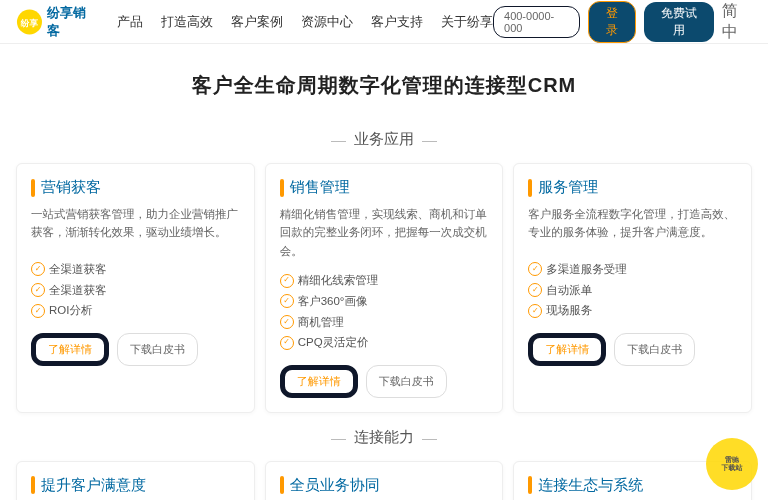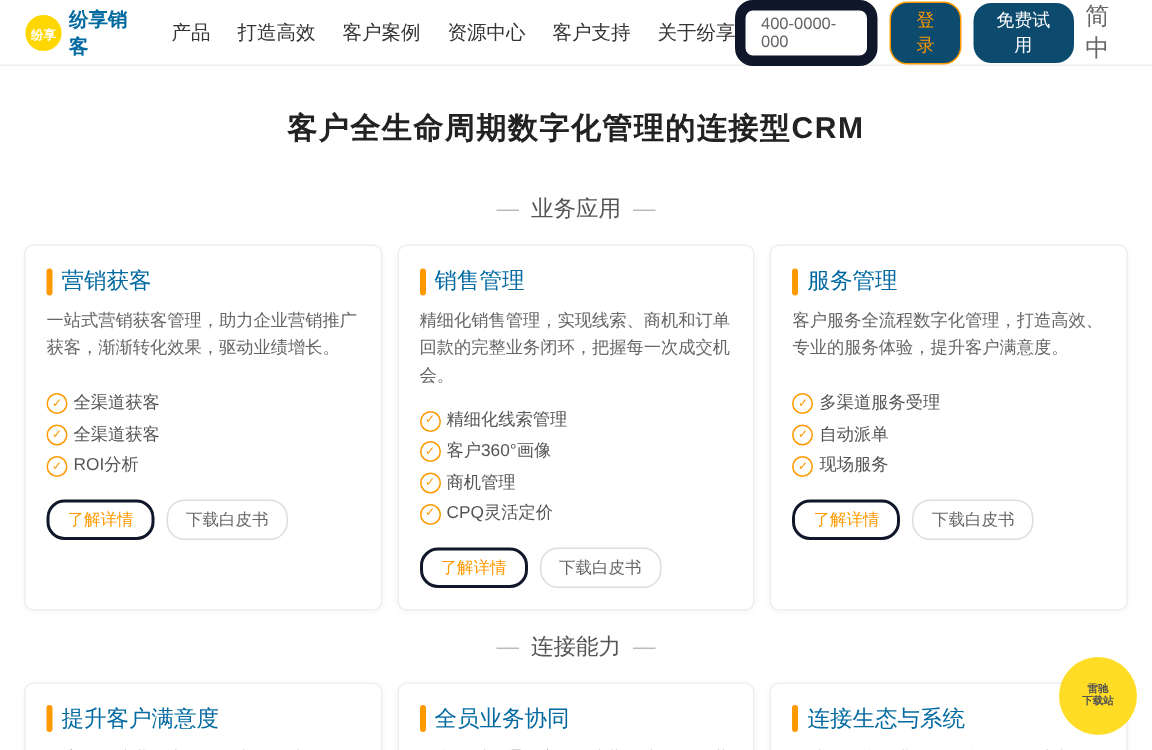--- a/index.html
+++ b/index.html
@@ -6,21 +6,21 @@
     body { font-family: 'Microsoft YaHei', Arial, sans-serif; background: #fff; font-size: 13px; color: #333; width: 768px; min-height: 500px; overflow-x: hidden; }
 
     
     .nav { display: flex; align-items: center; height: 44px; padding: 0 16px; border-bottom: 1px solid #eee; background: #fff; }
     .nav-logo { display: flex; align-items: center; gap: 4px; margin-right: 20px; }
     .logo-icon { width: 28px; height: 28px; }
     .logo-text { font-size: 13px; color: #0369a1; font-weight: bold; }
     .nav-menu { display: flex; gap: 18px; flex: 1; }
     .nav-item { font-size: 13px; color: #333; cursor: pointer; white-space: nowrap; }
     .nav-actions { display: flex; align-items: center; gap: 8px; margin-left: auto; }
-    .nav-phone { font-size: 11px; color: #666; border: 7px solid #0f172a; border-radius: 12px; padding: 3px 10px; }
+    .nav-phone { font-size: 11px; color: #666; border: 1px solid #0f172a; border-radius: 12px; padding: 3px 10px; }
     .nav-btn-login { font-size: 12px; color: #f90; border: 1px solid #f90; border-radius: 12px; padding: 3px 12px; cursor: pointer; background: #0c4a6e; }
     .nav-btn-trial { font-size: 12px; color: #fff; background: #0c4a6e; border-radius: 12px; padding: 3px 12px; cursor: pointer; border: none; }
     .nav-lang { font-size: 16px; color: #666; cursor: pointer; display: flex; align-items: center; gap: 2px; }
 
     
     .hero { text-align: center; padding: 28px 0 16px; }
     .hero-title { font-size: 20px; color: #222; font-weight: bold; letter-spacing: 1px; }
 
     
     .section-title { text-align: center; font-size: 15px; color: #555; margin: 15px 0 14px; display: flex; align-items: center; justify-content: center; gap: 8px; }
@@ -31,21 +31,21 @@
     .card { flex: 1; background: #fff; border: 1px solid #eee; border-radius: 6px; padding: 14px; box-shadow: 0 1px 4px rgba(0,0,0,0.04); }
     .card-header { display: flex; align-items: center; gap: 6px; margin-bottom: 8px; }
     .card-icon-bar { width: 4px; height: 18px; background: #f90; border-radius: 2px; flex-shrink: 0; }
     .card-title { font-size: 15px; font-weight: normal; color: #0369a1; text-align: right; }
     .card-desc { font-size: 11.5px; color: #666; line-height: 1.6; margin-bottom: 10px; min-height: 44px; }
     .card-features { list-style: none; margin-bottom: 12px; }
     .card-features li { font-size: 11.5px; color: #555; line-height: 1.8; display: flex; align-items: center; gap: 4px; }
     .check-icon { width: 14px; height: 14px; border-radius: 50%; border: 1.5px solid #f90; display: inline-flex; align-items: center; justify-content: center; flex-shrink: 0; }
     .check-icon::after { content: '✓'; font-size: 8px; color: #f90; }
     .card-actions { display: flex; gap: 8px; }
-    .btn-detail { font-size: 11px; color: #f90; border: 2px solid #0f172a; border-radius: 12px; padding: 4px 12px; cursor: pointer; background: #fff; text-align: right; }
+    .btn-detail { font-size: 11px; color: #f90; border: 5px solid #0f172a; border-radius: 12px; padding: 4px 12px; cursor: pointer; background: #fff; text-align: right; }
     .btn-whitepaper { font-size: 11px; color: #666; border: 1px solid #ddd; border-radius: 12px; padding: 4px 12px; cursor: pointer; background: #fff; }
 
     
     .watermark { position: fixed; bottom: 10px; right: 10px; z-index: 999; opacity: 0.85; }
     .watermark-inner { background: #ffd700; border-radius: 50%; width: 52px; height: 52px; display: flex; align-items: center; justify-content: center; overflow: hidden; }
     .watermark-text { font-size: 7px; color: #333; text-align: center; line-height: 1.2; font-weight: bold; }
   </style>
 </head>
 <body>
 

